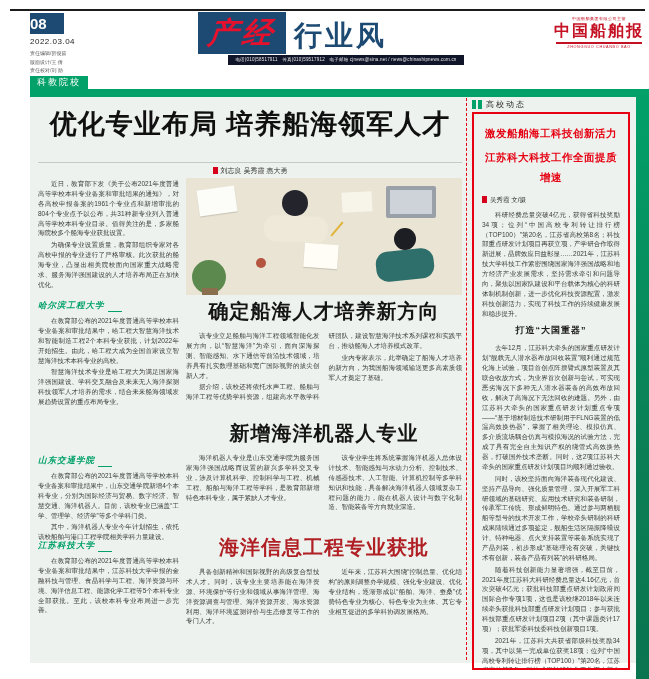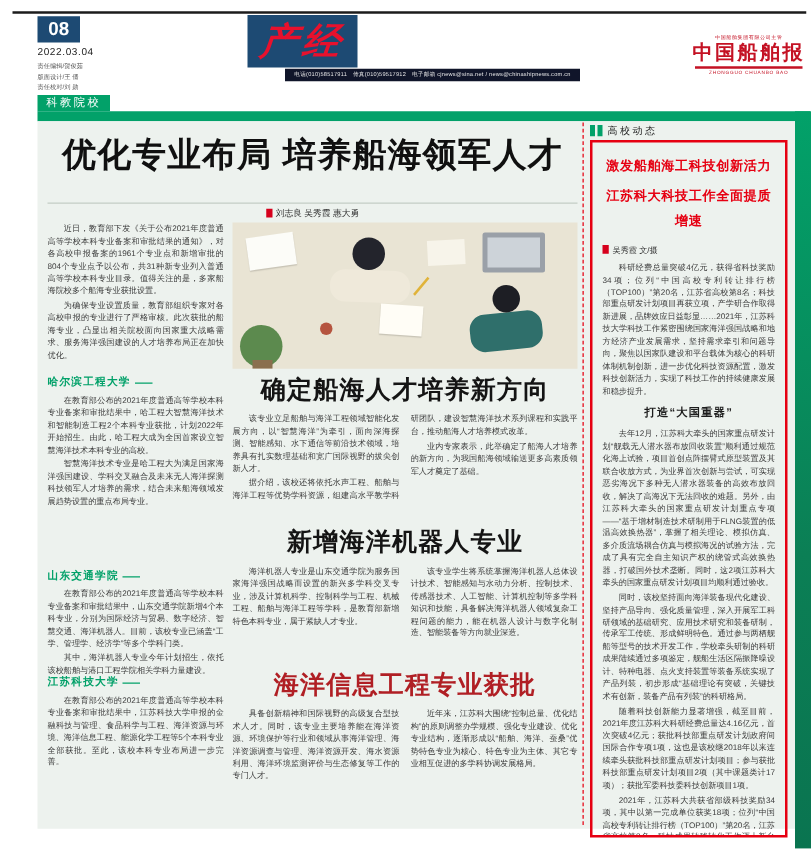--- a/index.html
+++ b/index.html
@@ -3,31 +3,31 @@
 <meta charset="utf-8">
 <style>
   html,body{margin:0;padding:0;background:#fff;}
   body{font-family:"Liberation Sans",sans-serif;}
   .page{position:relative;width:649px;height:679px;overflow:hidden;background:#fff;}
   .abs{position:absolute;}
 
   
   .top-rule{left:10px;right:4px;top:9px;height:2px;background:#1c1c1c;}
   .pagenum-box{left:30px;top:13px;width:34px;height:21px;background:#1d4a73;color:#fff;
-    font-weight:bold;font-size:15px;text-align:center;line-height:21px;}
+    font-weight:bold;font-size:15px;line-height:21px;}
   .page-date{left:30px;top:37px;font-size:8px;color:#222;letter-spacing:.5px;}
   .credits{left:30px;top:49px;font-size:5px;color:#555;line-height:1.7;}
   .cj-box{left:198px;top:12px;width:88px;height:42px;background:#1d4a73;display:flex;
     align-items:center;justify-content:center;}
   .cj-text{color:#e8112d;font-size:30px;font-weight:bold;font-family:"DejaVu Serif",serif;
     font-style:italic;letter-spacing:4px;transform:skewX(-6deg);}
   .hyf-text{left:294px;top:17px;font-size:28px;font-weight:bold;color:#1d4a73;letter-spacing:3px;}
   .contact-bar{left:228px;top:55px;width:236px;height:10px;background:#10152a;color:#e8e8e8;
     font-size:4.5px;line-height:10px;text-align:center;letter-spacing:.2px;overflow:hidden;}
-  .brand{left:552px;top:27px;width:94px;text-align:center;}
+  .brand{left:552px;top:16px;width:94px;text-align:center;}
   .brand-top{font-size:4px;color:#c41224;letter-spacing:.5px;}
   .brand-name{font-size:16px;font-weight:bold;color:#c41224;font-family:"DejaVu Serif",serif;
     letter-spacing:2px;line-height:1.2;}
   .brand-rule{height:2px;background:#c41224;margin:2px 4px 1px;}
   .brand-bottom{font-size:3.8px;color:#c41224;letter-spacing:.6px;}
 
   
   .tag{left:30px;top:76px;height:13px;background:#02a169;color:#fff;font-size:9px;font-weight:normal;
     line-height:13px;padding:0 7px;letter-spacing:2px;}
   .green-bar{left:30px;top:89px;width:618px;height:8px;background:#02a169;}
@@ -57,21 +57,21 @@
   .head1{left:96px;top:12px;width:26px;height:26px;border-radius:50%;background:#23242c;}
   .body1{left:78px;top:38px;width:64px;height:26px;border-radius:12px;background:#efe9da;transform:rotate(2deg);}
   .head2{left:208px;top:50px;width:22px;height:22px;border-radius:50%;background:#1d1e24;}
   .body2{left:190px;top:72px;width:58px;height:30px;border-radius:12px;background:#2f6f6b;transform:rotate(-6deg);}
   .plant{left:6px;top:82px;width:34px;height:34px;border-radius:50%;background:#5c8a4e;}
   .pot{left:16px;top:110px;width:16px;height:7px;background:#8a6f4e;}
   .pencil{left:150px;top:42px;width:2px;height:18px;background:#e0b33a;transform:rotate(40deg);}
   .mug{left:70px;top:80px;width:10px;height:10px;border-radius:50%;background:#b5543f;}
 
   
-  .band-label{display:flex;align-items:center;gap:3px;margin-bottom:4px;}
+  .band-label{display:flex;align-items:flex-end;gap:3px;margin-bottom:4px;font-style:italic;}
   .band-label .name{color:#02a169;font-weight:bold;font-size:8.5px;letter-spacing:1px;}
   .band-label .dash{width:14px;height:1px;background:#02a169;}
   .band1-side{left:38px;top:300px;width:141px;height:116px;overflow:hidden;}
   .band1-main{left:186px;top:298px;width:276px;height:118px;overflow:hidden;}
   .band2-side{left:38px;top:420px;width:141px;height:112px;overflow:hidden;margin-top:35px;}
   .band2-main{left:186px;top:420px;width:276px;height:112px;overflow:hidden;}
   .band3-side{left:38px;top:540px;width:141px;height:118px;overflow:hidden;}
   .band3-main{left:186px;top:534px;width:276px;height:126px;overflow:hidden;}
   .sec-heading{text-align:center;font-weight:bold;font-size:20px;color:#141414;margin:0 0 6px;letter-spacing:1px;}
   .sec-heading.red{color:#b01f24;}
@@ -100,20 +100,21 @@
   </div>
   <div class="abs page-date">2022.03.04</div>
   <div class="abs credits">
     <div>责任编辑/贺俊茹</div>
     <div>版面设计/王 倩</div>
     <div>责任校对/刘 勋</div>
   </div>
   <div class="abs cj-box">
     <span class="cj-text">产经</span>
   </div>
+  <div class="abs hyf-text">行业风</div>
   <div class="abs contact-bar">电话(010)58517911　传真(010)59517912　电子邮箱 cjnews@sina.net / news@chinashipnews.com.cn</div>
   <div class="abs brand">
     <div class="brand-top">中国船舶集团有限公司主管</div>
     <div class="brand-name">中国船舶报</div>
     <div class="brand-rule"></div>
     <div class="brand-bottom">ZHONGGUO CHUANBO BAO</div>
   </div>
 
   <div class="abs tag">科教院校</div>
   <div class="abs green-bar"></div>

